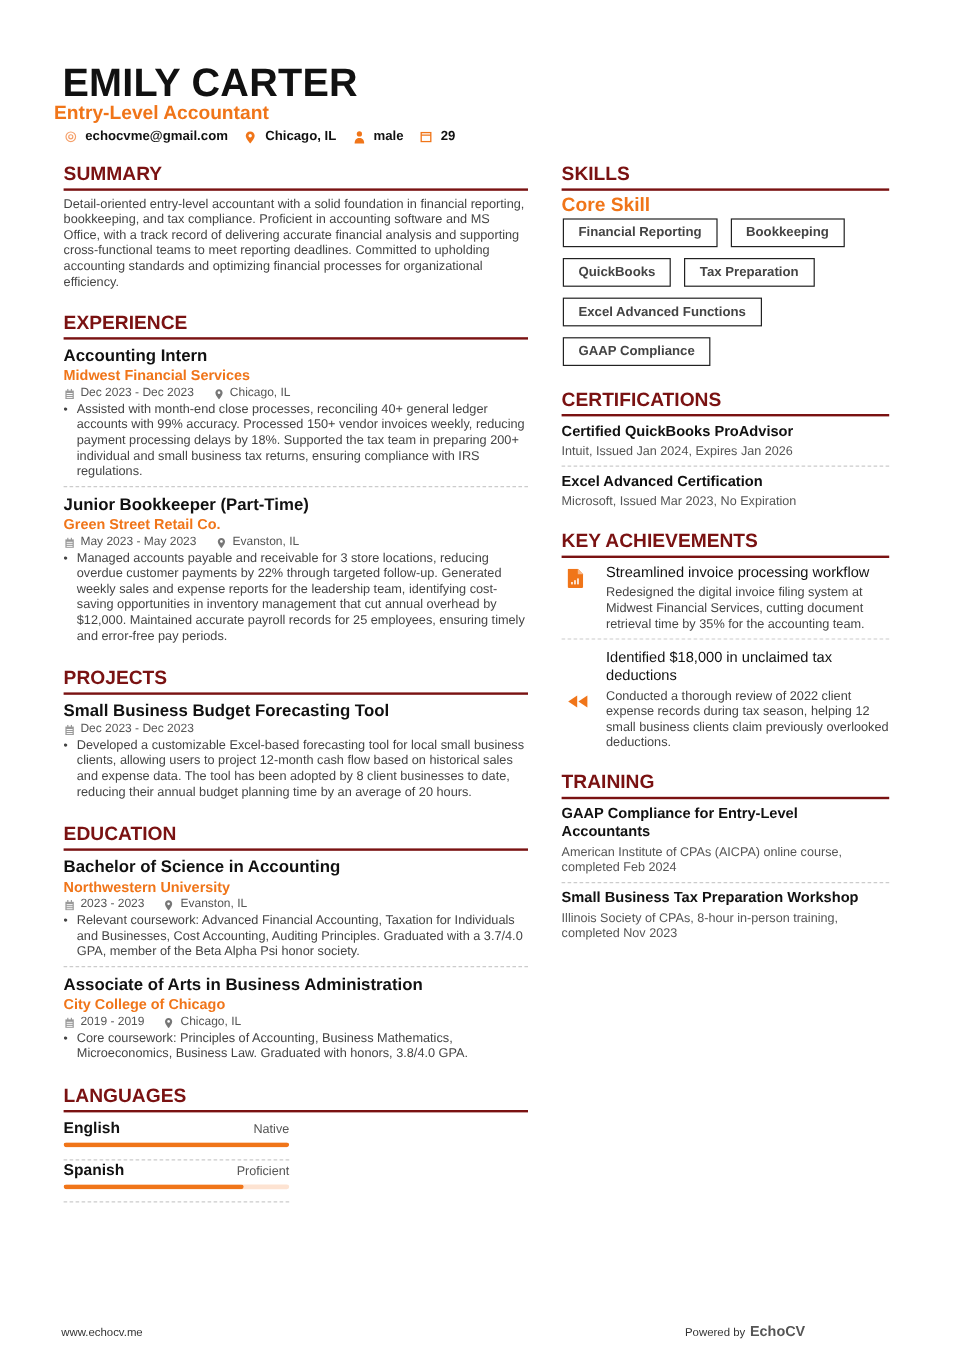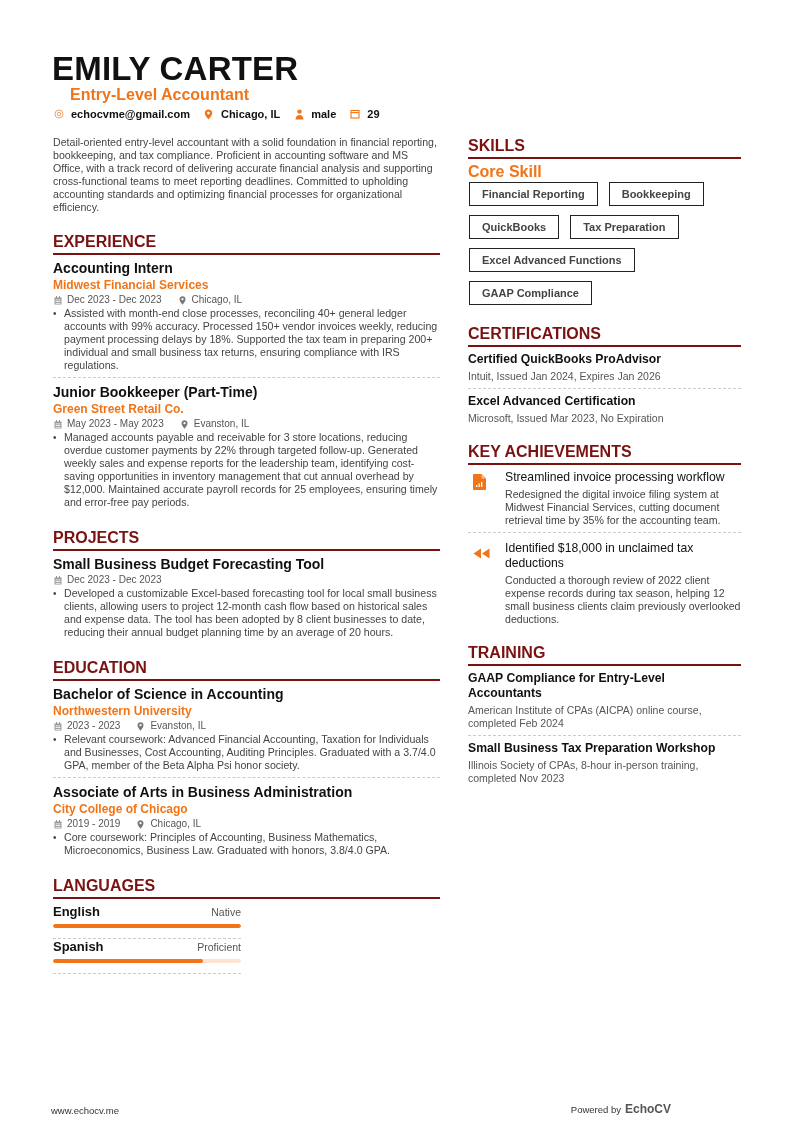--- a/index.html
+++ b/index.html
@@ -1,21 +1,21 @@
 <!DOCTYPE html>
 <html><head>
 <meta charset="utf-8">
 <style>
   * { box-sizing: border-box; margin: 0; padding: 0; }
   html, body { width: 794px; height: 1123px; background: #fff; }
   body { font-family: "Liberation Sans", "DejaVu Sans", sans-serif; color: #222; position: relative; overflow: hidden; }
   .page { position: absolute; left: 0; top: 0; width: 722px; height: 1123px; }
 
   .name { position: absolute; left: 52px; top: 50px; font-size: 33px; font-weight: 700; letter-spacing: 0.2px; color: #111; line-height: 38px; }
-  .title { position: absolute; left: 70px; top: 85px; font-size: 16px; font-weight: 700; color: #f07519; line-height: 20px; }
+  .title { position: absolute; left: 45px; top: 85px; font-size: 16px; font-weight: 700; color: #f07519; line-height: 20px; }
   .contacts { position: absolute; left: 53px; top: 107px; display: flex; align-items: center; font-size: 11px; font-weight: 700; color: #111; line-height: 14px; }
   .contacts .ci { display: flex; align-items: center; margin-right: 13px; }
   .contacts .ic { display: inline-flex; width: 12px; height: 12px; margin-right: 6px; align-items: center; justify-content: center; }
 
   .col-left { position: absolute; left: 53px; top: 136px; width: 387px; }
   .col-right { position: absolute; left: 468px; top: 136px; width: 273px; }
 
   .sec-h { font-size: 16px; font-weight: 700; color: #7a1212; line-height: 20px; padding-bottom: 1px; border-bottom: 2px solid #7a1212; margin-bottom: 5px; }
   .sec { margin-bottom: 18px; }
 
@@ -42,21 +42,21 @@
   .skill-cat { font-size: 16px; font-weight: 700; color: #f07519; line-height: 15px; margin-bottom: 3px; }
   .chips { display: flex; flex-wrap: wrap; }
   .chip { border: 1.5px solid #222; padding: 4px 12px; font-size: 11px; font-weight: 700; color: #444; line-height: 14px; margin: 0 10px 9px 1px; }
 
   .cert { padding-bottom: 5px; margin-bottom: 5px; border-bottom: 1px dashed #ccc; }
   .cert.last { border-bottom: none; }
   .cert-t { font-size: 12.2px; font-weight: 700; color: #111; line-height: 15px; }
   .cert-s { font-size: 10.5px; color: #555; line-height: 13px; margin-top: 3px; }
 
   .ach { display: flex; padding-bottom: 5px; margin-bottom: 8px; border-bottom: 1px dashed #ccc; }
-  .ach.last { border-bottom: none; }
+  .ach.last { border-bottom: none; align-items: center; }
   .ach-ic { width: 37px; flex: none; padding-top: 4px; padding-left: 5px; }
   .ach-t { font-size: 12.2px; font-weight: 400; color: #111; line-height: 15px; }
   .ach-d { font-size: 10.6px; color: #444; line-height: 13px; margin-top: 3px; }
 
   .footer-l { position: absolute; left: 51px; top: 1105px; font-size: 9.5px; color: #333; }
   .footer-r { position: absolute; right: 51px; top: 1102px; font-size: 9.5px; color: #333; display: flex; align-items: baseline; }
   .footer-r .brand { font-size: 12px; color: #555; font-weight: 700; margin-left: 4px; }
 </style>
 </head>
 <body>
@@ -101,20 +101,21 @@
             <line x1="1" y1="3.6" x2="9" y2="3.6" stroke="#f07519" stroke-width="1.1"></line>
           </svg>
       </span>
       <span>29</span>
     </div>
   </div>
 
   <div class="col-left">
 
     <div class="sec">
+      <div class="sec-h">SUMMARY</div>
       <div class="summary">Detail-oriented entry-level accountant with a solid foundation in financial reporting, bookkeeping, and tax compliance. Proficient in accounting software and MS Office, with a track record of delivering accurate financial analysis and supporting cross-functional teams to meet reporting deadlines. Committed to upholding accounting standards and optimizing financial processes for organizational efficiency.</div>
     </div>
 
     <div class="sec" style="margin-bottom:14px;">
       <div class="sec-h">EXPERIENCE</div>
 
       <div class="entry">
         <div class="e-title">Accounting Intern</div>
         <div class="e-org">Midwest Financial Services</div>
         <div class="e-meta">

